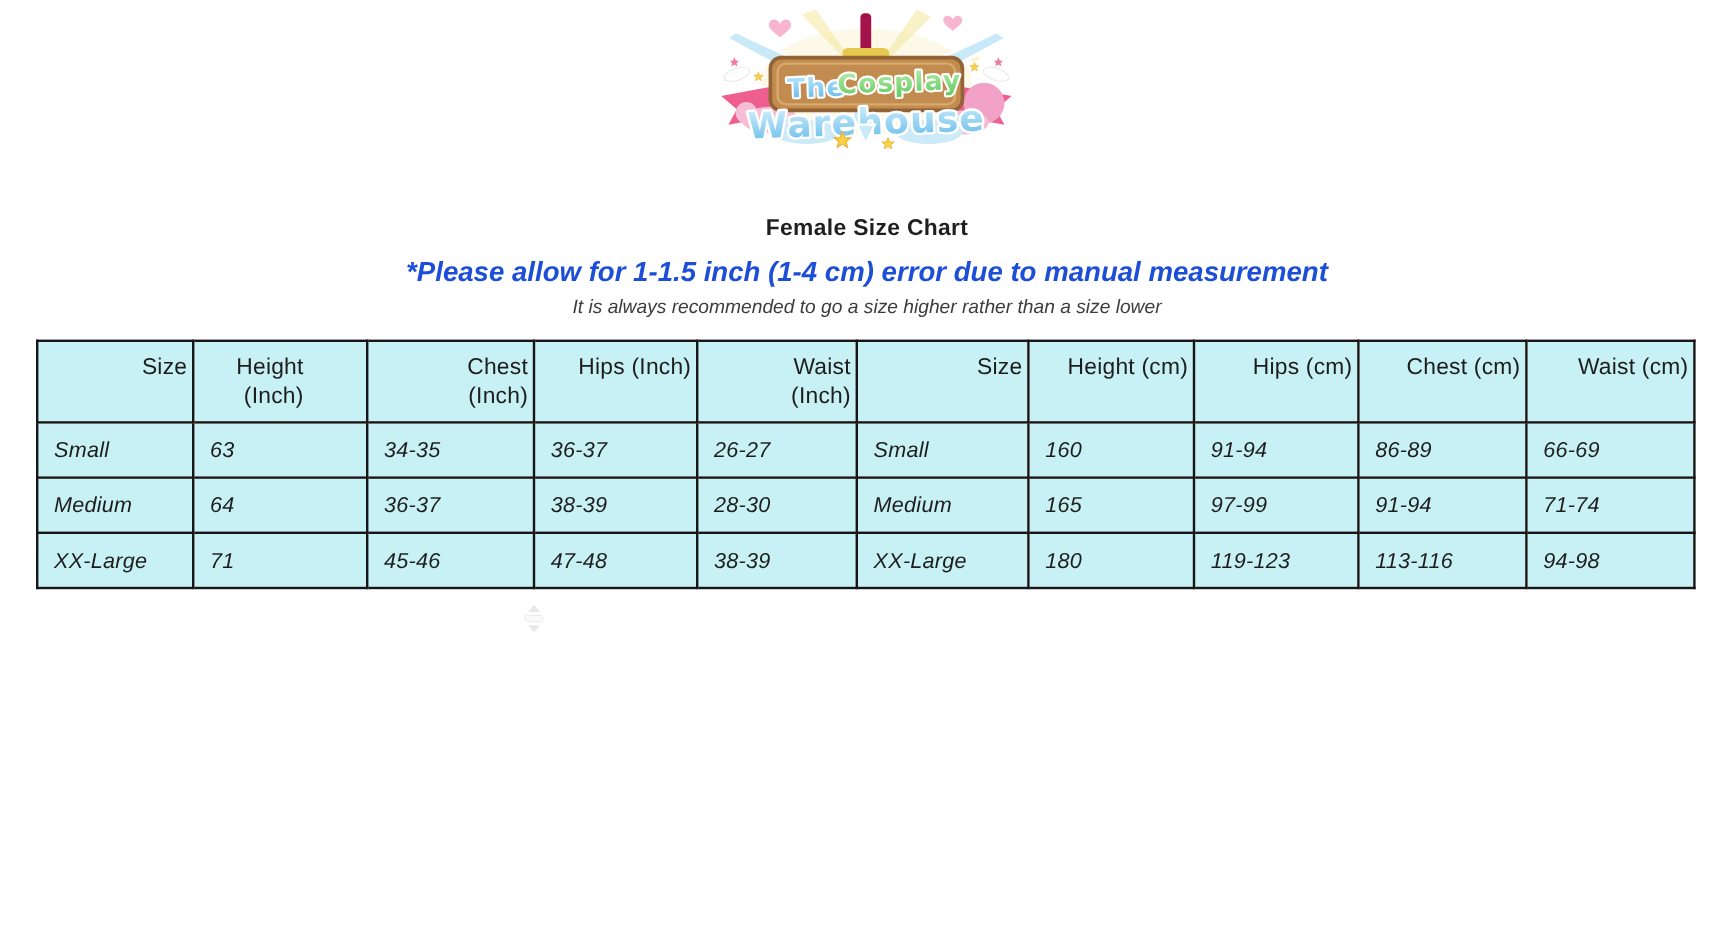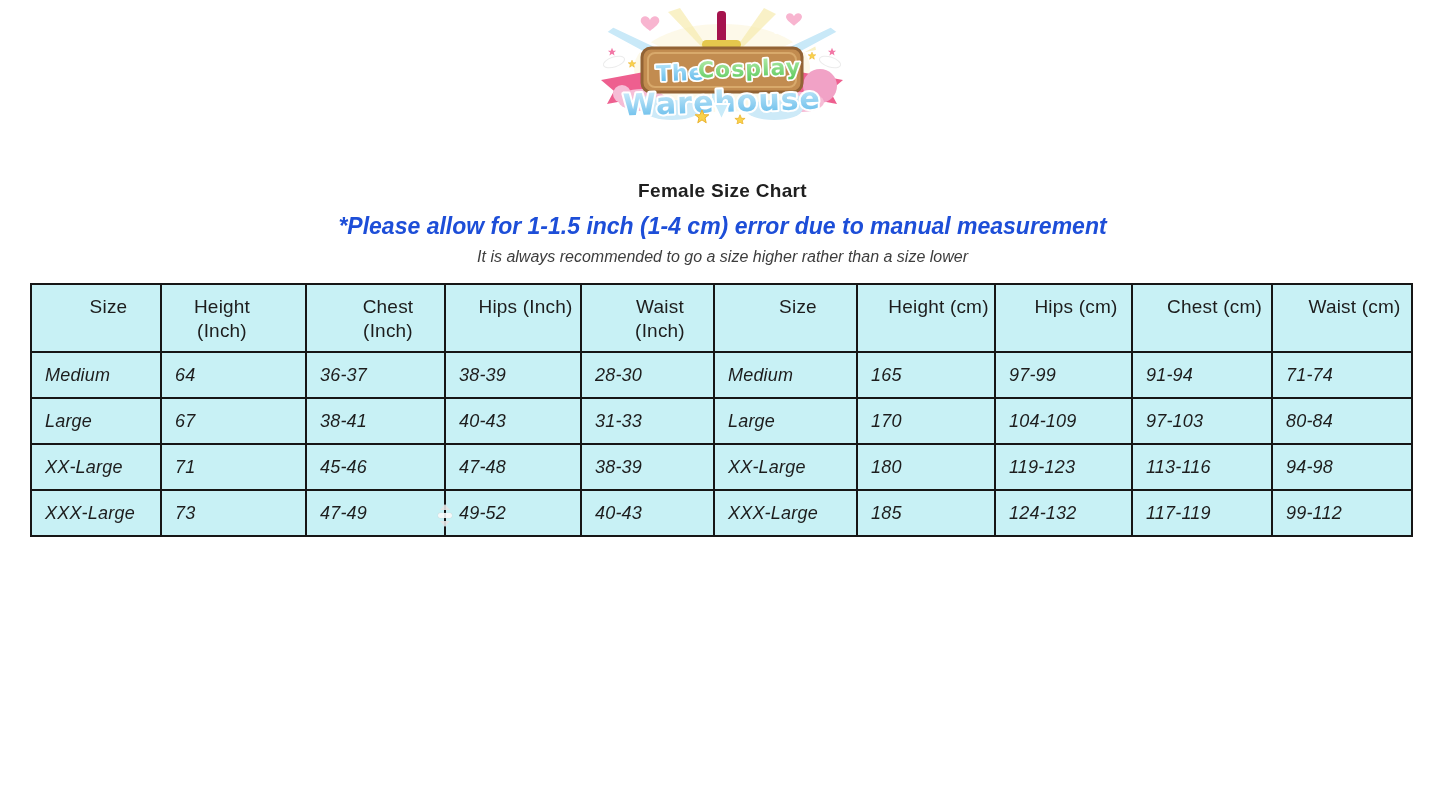--- a/index.html
+++ b/index.html
@@ -52,21 +52,21 @@
   }
   .size-chart th, .size-chart td {
     border: 2px solid #161616;
     background: #c8f1f5;
     overflow: hidden;
   }
   .size-chart th {
     height: 68px;
     font-size: 19px;
     font-weight: normal;
-    text-align: center;
+    text-align: right;
     vertical-align: top;
     padding: 10px 4px 4px 29px;
     line-height: 1.25;
     letter-spacing: 0.2px;
     margin-left: 20px;
   }
   .size-chart th.force-wrap { padding-right: 52px; }
   .size-chart td {
     height: 46px;
     font-size: 18px;
@@ -218,67 +218,55 @@
       <th>Waist (Inch)</th>
       <th>Size</th>
       <th>Height (cm)</th>
       <th>Hips (cm)</th>
       <th>Chest (cm)</th>
       <th>Waist (cm)</th>
     </tr>
   </thead>
   <tbody>
     <tr>
+      <td>Small</td>
+      <td>63</td>
+      <td>34-35</td>
+      <td>36-37</td>
+      <td>26-27</td>
+      <td>Small</td>
+      <td>160</td>
+      <td>91-94</td>
+      <td>86-89</td>
+      <td>66-69</td>
+    </tr>
+    <tr>
       <td>Medium</td>
       <td>64</td>
       <td>36-37</td>
       <td>38-39</td>
       <td>28-30</td>
       <td>Medium</td>
       <td>165</td>
       <td>97-99</td>
       <td>91-94</td>
       <td>71-74</td>
     </tr>
     <tr>
-      <td>Large</td>
-      <td>67</td>
-      <td>38-41</td>
-      <td>40-43</td>
-      <td>31-33</td>
-      <td>Large</td>
-      <td>170</td>
-      <td>104-109</td>
-      <td>97-103</td>
-      <td>80-84</td>
-    </tr>
-    <tr>
       <td>XX-Large</td>
       <td>71</td>
       <td>45-46</td>
       <td>47-48</td>
       <td>38-39</td>
       <td>XX-Large</td>
       <td>180</td>
       <td>119-123</td>
       <td>113-116</td>
       <td>94-98</td>
     </tr>
-    <tr>
-      <td>XXX-Large</td>
-      <td>73</td>
-      <td>47-49</td>
-      <td>49-52</td>
-      <td>40-43</td>
-      <td>XXX-Large</td>
-      <td>185</td>
-      <td>124-132</td>
-      <td>117-119</td>
-      <td>99-112</td>
-    </tr>
   </tbody>
 </table>
 
 <div class="cursor-artifact">
   <div class="ca-up"></div>
   <div class="ca-bar"></div>
   <div class="ca-down"></div>
 </div>
 
 </body></html>

